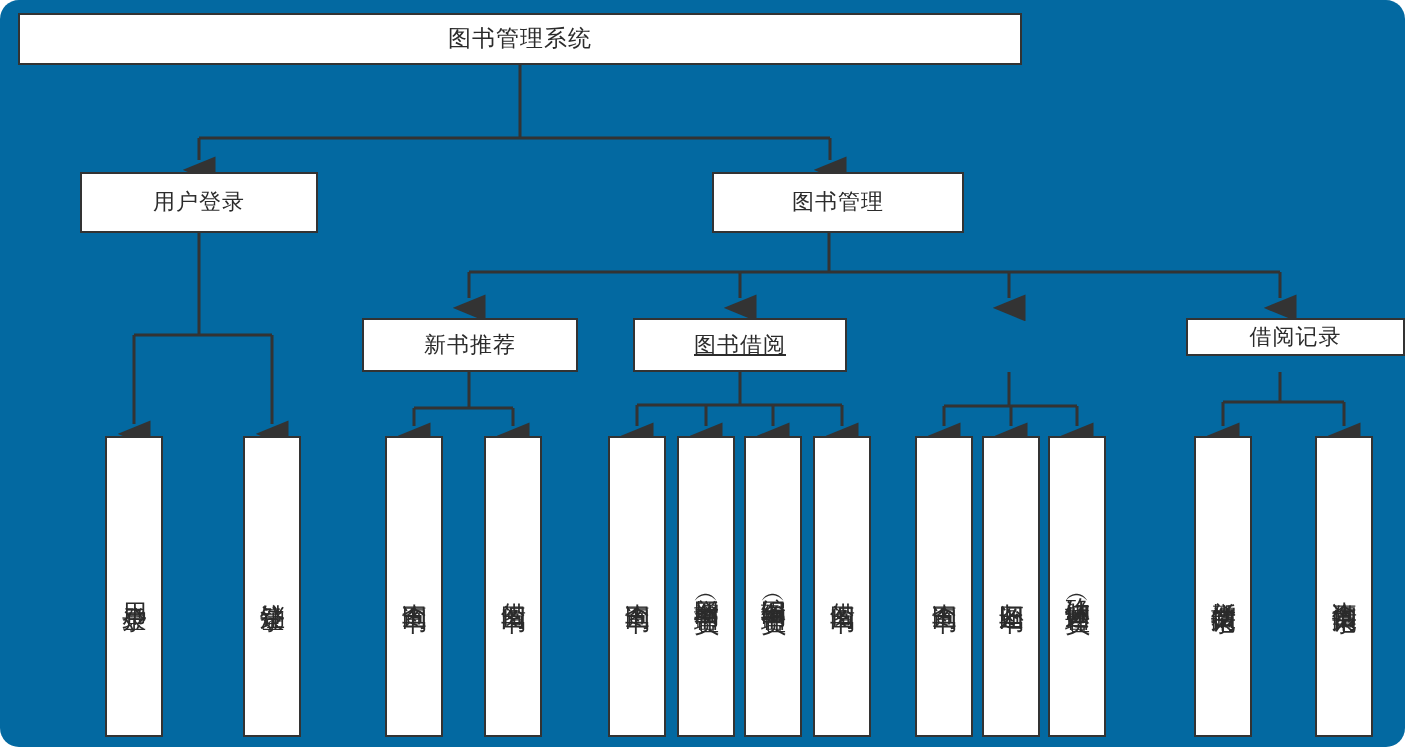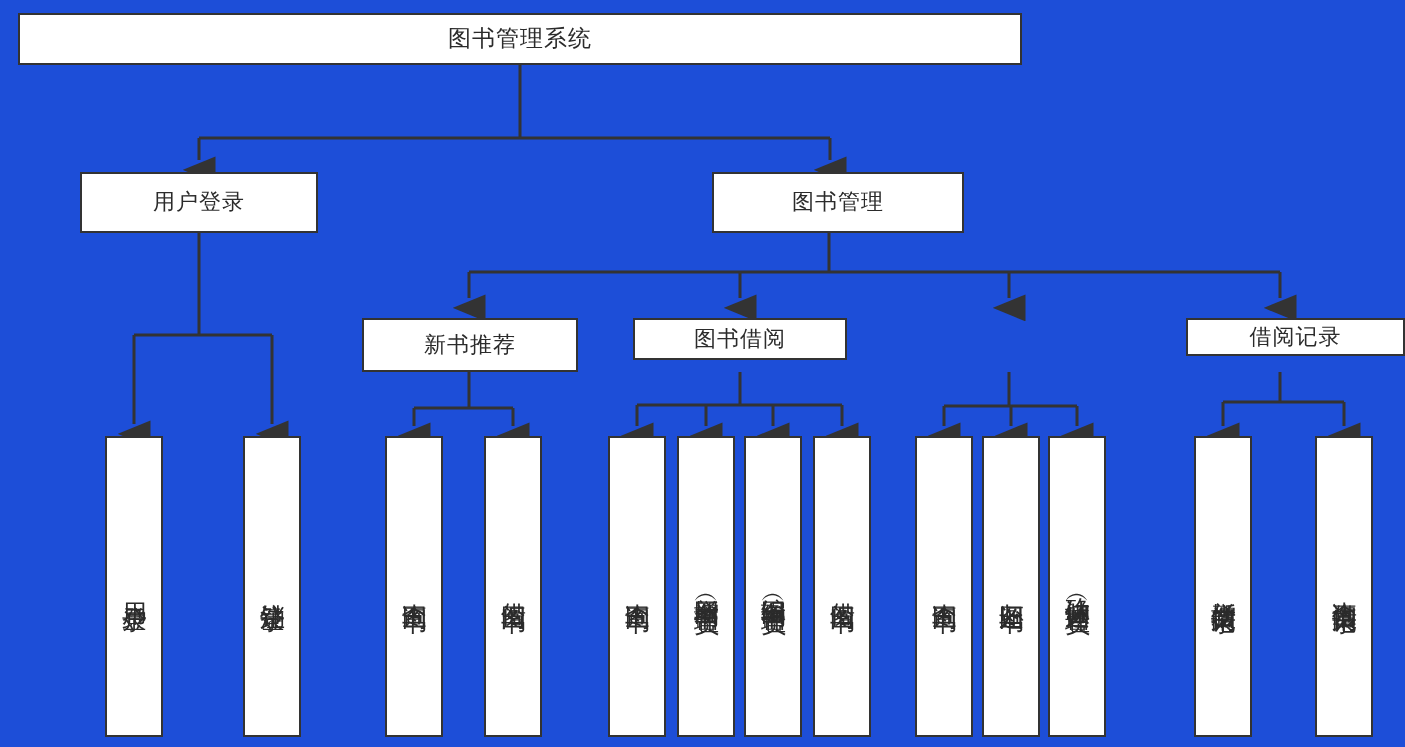--- a/index.html
+++ b/index.html
@@ -7,22 +7,23 @@
     padding: 0;
     background: #ffffff;
   }
   body {
     font-family: "DejaVu Sans", "Liberation Sans", sans-serif;
   }
   #canvas {
     position: relative;
     width: 1405px;
     height: 747px;
-    background: #1d4ed8;
+    background: #0369a1;
     overflow: hidden;
+    border-radius: 19px;
   }
   #diagram-svg {
     position: absolute;
     left: 0;
     top: 0;
     width: 1405px;
     height: 747px;
   }
   .node-box {
     position: absolute;
@@ -136,21 +137,21 @@
   </div>
 
   <div class="node-box" style="left:712px; top:172px; width:252px; height:61px;">
     <span class="node-label-h">图书管理</span>
   </div>
 
   <div class="node-box" style="left:362px; top:318px; width:216px; height:54px;">
     <span class="node-label-h">新书推荐</span>
   </div>
 
-  <div class="node-box" style="left:633px; top:318px; width:214px; height:42px;">
+  <div class="node-box" style="left:633px; top:318px; width:214px; height:54px;text-decoration:underline;">
     <span class="node-label-h">图书借阅</span>
   </div>
 
 
   <div class="node-box" style="left:1170px; top:318px; width:219px; height:38px;margin-left:16px;">
     <span class="node-label-h">借阅记录</span>
   </div>
 
   <div class="leaf-box" style="left:105px; top:436px; width:58px; height:301px;">
     <span class="node-label-v">用户登录</span>

